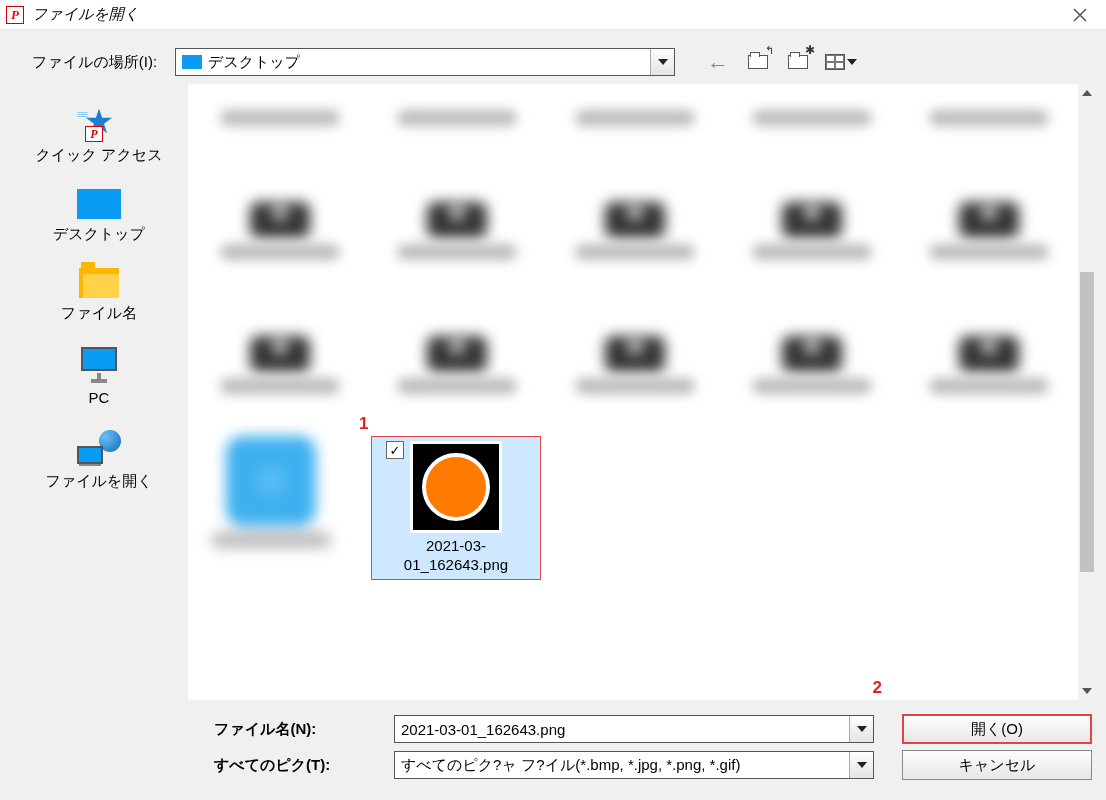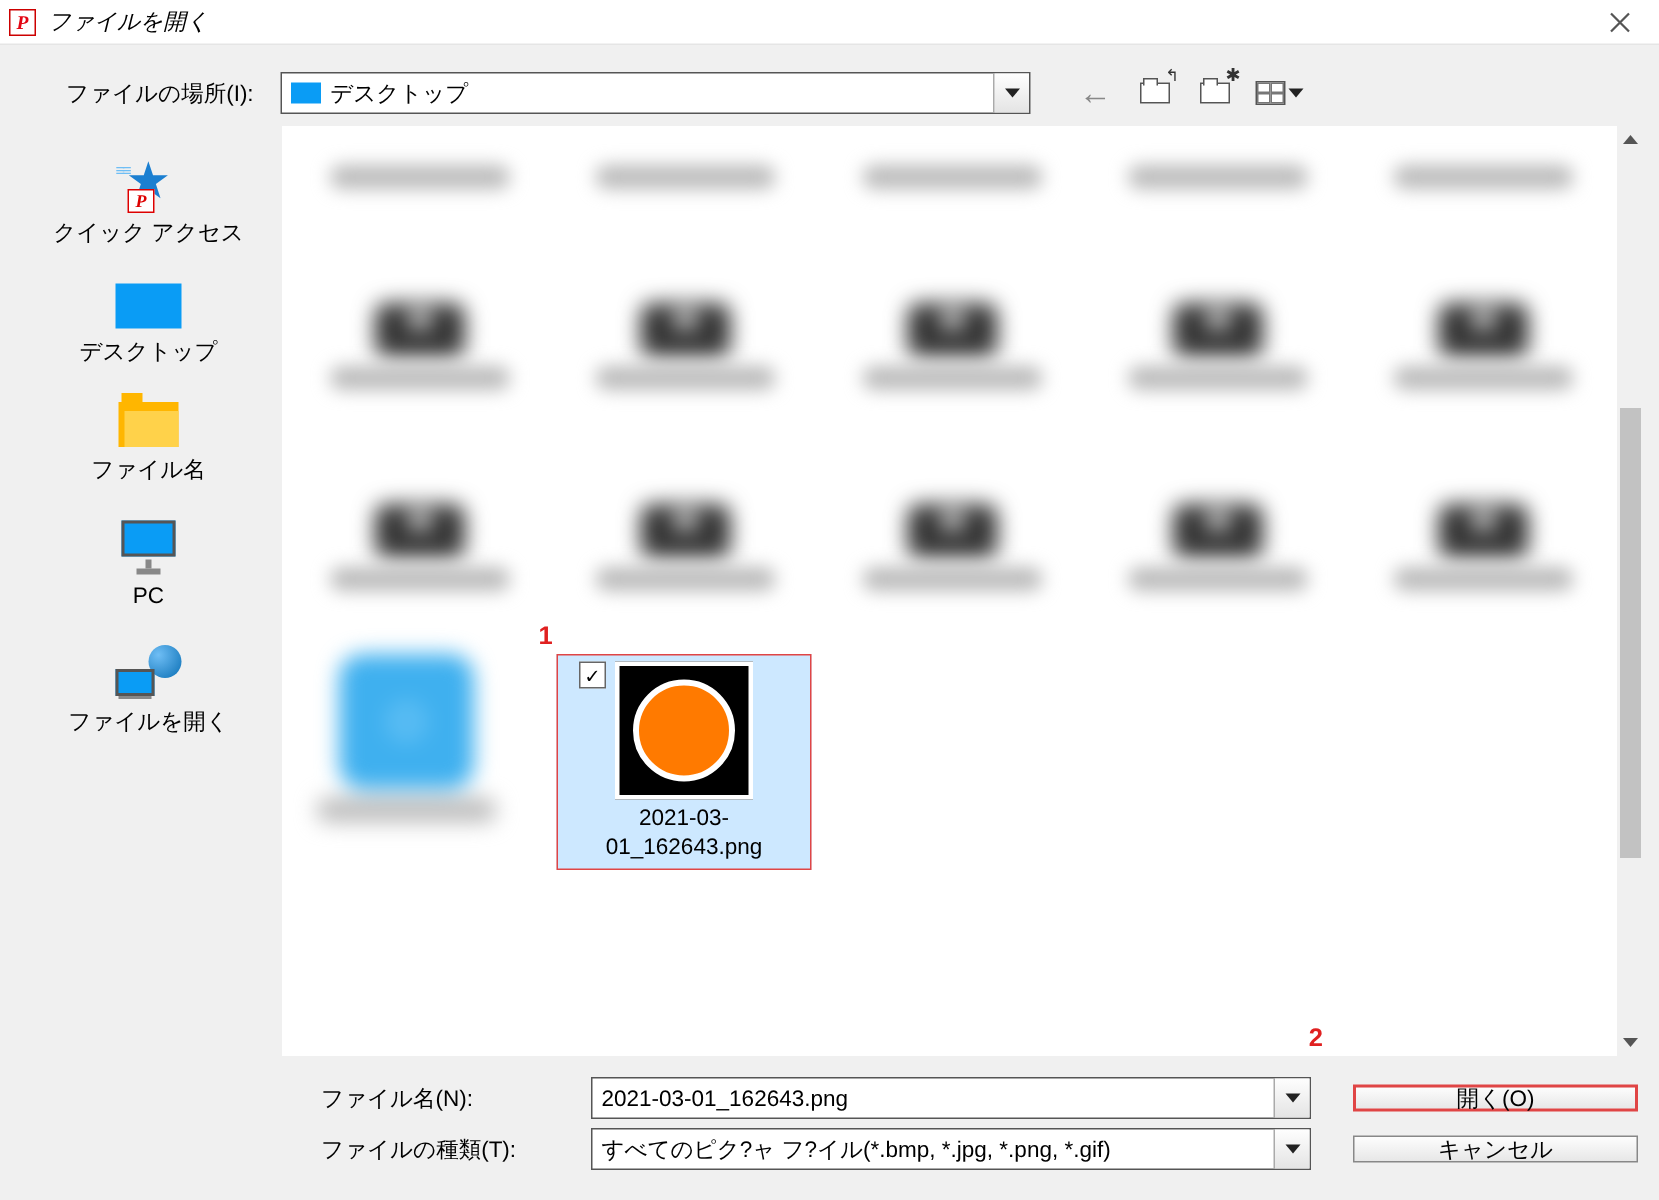--- a/index.html
+++ b/index.html
@@ -48,21 +48,21 @@
     color: #666; font-size: 18px;
   }
 
   
   .top-row {
     display: flex;
     align-items: center;
     padding: 18px 16px 8px 16px;
     gap: 10px;
   }
-  .loc-label { font-size: 15px; margin-left: 28px; margin-right: 8px; }
+  .loc-label { font-size: 15px; margin-left: 16px; margin-right: 8px; }
   .loc-select {
     display: flex; align-items: center;
     width: 500px; height: 28px;
     background: #fff;
     border: 1px solid #555;
   }
   .loc-desktop-icon {
     width: 20px; height: 14px;
     background: #0a9cf5;
     margin: 0 6px;
@@ -284,35 +284,36 @@
   .brow {
     display: flex; align-items: center;
     margin: 6px 0;
     position: relative;
   }
   .blabel {
     width: 380px;
     text-align: left;
     padding-left: 200px;
     font-size: 15px;
+    font-weight: bold;
   }
   .bcombo {
     display: flex; align-items: center;
     width: 480px; height: 28px;
     background: #fff; border: 1px solid #555;
   }
   .bcombo .txt { flex: 1; padding: 0 6px; font-size: 15px; }
   .bcombo .drop {
     width: 24px; height: 26px; border-left: 1px solid #aaa;
     background: linear-gradient(#fefefe,#e4e4e4);
     display: flex; align-items: center; justify-content: center;
   }
   .bbtn {
     margin-left: 28px;
-    width: 190px; height: 18px;
+    width: 190px; height: 30px;
     background: linear-gradient(#fdfdfd,#e7e7e7);
     border: 1px solid #888;
     display: flex; align-items: center; justify-content: center;
     font-size: 15px;
   }
   .open-btn { border: 2px solid #e04545; }
 </style>
 </head>
 <body>
 
@@ -536,21 +537,21 @@
       <div class="blabel">ファイル名(N):</div>
       <div class="bcombo">
         <div class="txt">2021-03-01_162643.png</div>
         <div class="drop">
             <div class="tri-down"></div>
           </div>
       </div>
       <div class="bbtn open-btn">開く(O)</div>
     </div>
     <div class="brow">
-      <div class="blabel">ファイルの種類(T):</div>
+      <div class="blabel">すべてのピク(T):</div>
       <div class="bcombo">
         <div class="txt">すべてのピク?ャ フ?イル(*.bmp, *.jpg, *.png, *.gif)</div>
         <div class="drop">
             <div class="tri-down"></div>
           </div>
       </div>
       <div class="bbtn">キャンセル</div>
     </div>
   </div>
 

